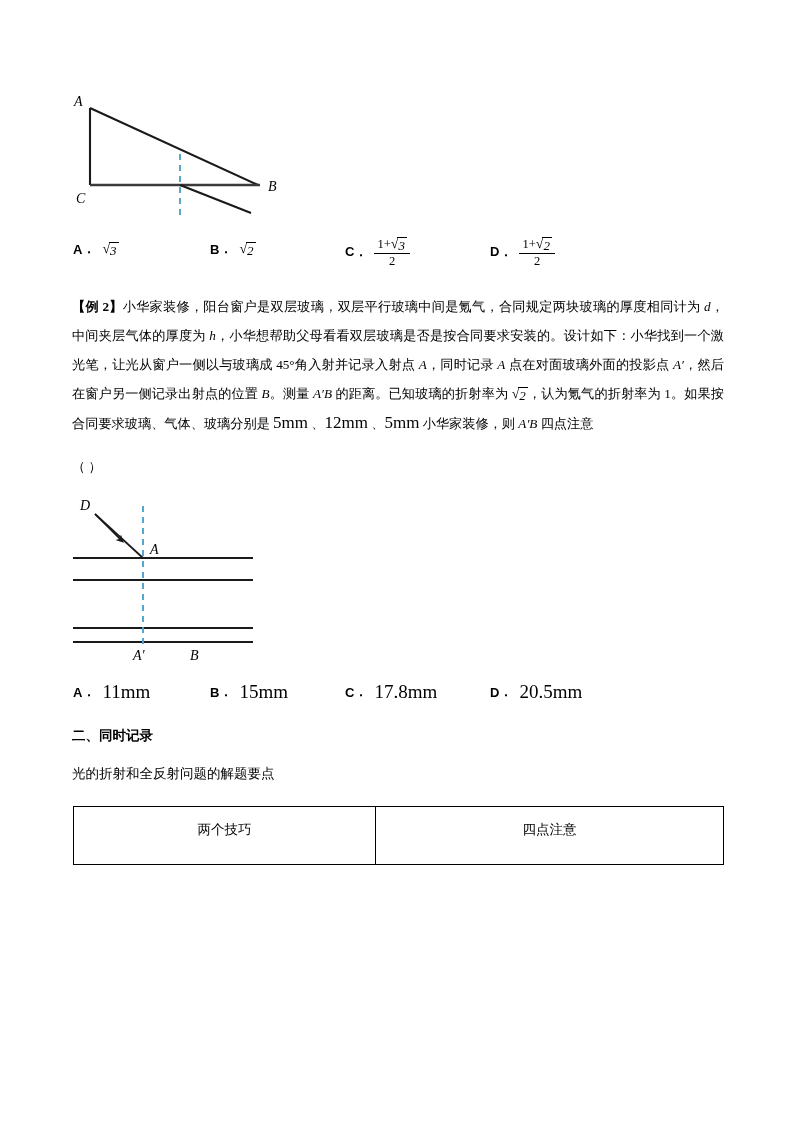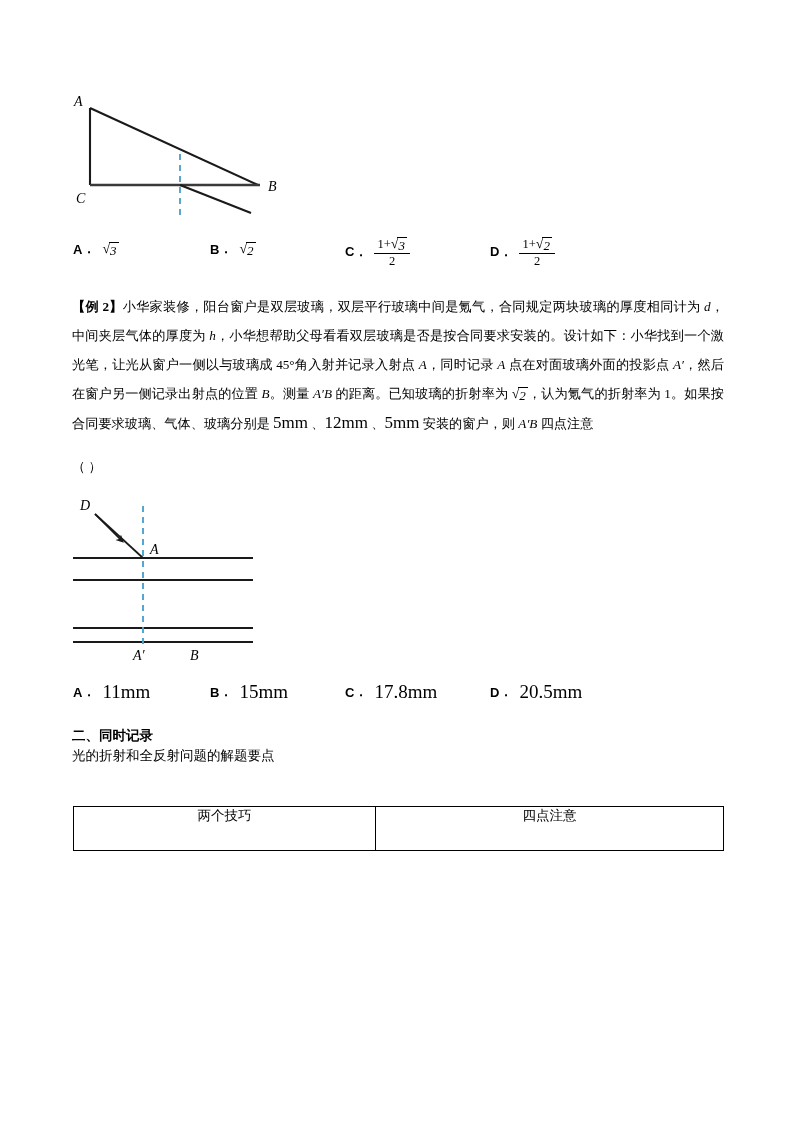--- a/index.html
+++ b/index.html
@@ -150,21 +150,21 @@
     left: 73px;
     top: 806px;
     width: 644px;
     border-collapse: collapse;
     table-layout: fixed;
   }
   .tbl td {
     border: 1px solid #000000;
     height: 42px;
     vertical-align: top;
-    padding-top: 0;
+    padding-top: 14px;
     text-align: center;
     font-size: 13.5px;
     font-family: "Liberation Serif", "DejaVu Serif", serif;
   }
   .tbl td.c1 { width: 299px; }
   .tbl td.c2 { width: 345px; }
 
   svg { display: block; overflow: visible; }
   .lbl {
     font-family: "Liberation Serif", "DejaVu Serif", serif;
@@ -247,21 +247,21 @@
           <span class="den">2</span>
         </span>
       </span>
     </div>
 
   </div>
 
   <div class="para" style="top:292px;"><span class="bold-cn">【例 2】</span><span>小华家装修，阳台窗户是双层玻璃，双层平行玻璃中间是氪气，合同规定两块玻璃的厚度相同计为 </span><span class="it">d</span><span>，中间夹层气体的厚度为 </span><span class="it">h</span><span>，小华想帮助父母看看双层玻璃是否是按合同要求安装的。设计如下：小华找到一个激光笔，让光从窗户一侧以与玻璃成 45°角入射并记录入射点 </span><span class="it">A</span><span>，同时记录 </span><span class="it">A</span><span> 点在对面玻璃外面的投影点 </span><span class="it">A′</span><span>，然后在窗户另一侧记录出射点的位置 </span><span class="it">B</span><span>。测量 </span><span class="it">A′B</span><span> 的距离。已知玻璃的折射率为 </span><span class="radical">
         <span class="sign">√</span>
         <span class="radicand">2</span>
-      </span><span>，认为氪气的折射率为 1。如果按合同要求玻璃、气体、玻璃分别是 </span><span class="sm">5mm</span><span> 、</span><span class="sm">12mm</span><span> 、</span><span class="sm">5mm</span><span> 安装的窗户，则 </span><span class="it">A′B</span><span> 四点注意</span></div>
+      </span><span>，认为氪气的折射率为 1。如果按合同要求玻璃、气体、玻璃分别是 </span><span class="sm">5mm</span><span> 、</span><span class="sm">12mm</span><span> 、</span><span class="sm">5mm</span><span> 小华家装修，则 </span><span class="it">A′B</span><span> 四点注意</span></div>
 
   <div class="para" style="top:452px; width:200px;">（      ）</div>
 
   <div class="fig2">
     <svg width="260" height="180" viewBox="0 0 260 180">
 
       <line x1="7" y1="66" x2="187" y2="66" stroke="#1a1a1a" stroke-width="2.1"></line>
 
       <line x1="7" y1="88" x2="187" y2="88" stroke="#1a1a1a" stroke-width="2.1"></line>
 
@@ -308,21 +308,21 @@
 
     <div class="mc-opt" style="left:417px;">
       <span class="mc-letter">D</span>
       <span class="mc-dot">．</span>
       <span class="mc-val plain">20.5mm</span>
     </div>
 
   </div>
 
   <div class="sec-head" style="top:727px;">二、同时记录</div>
-  <div class="sec-sub" style="top:747px;font-family:Liberation Serif, serif;">光的折射和全反射问题的解题要点</div>
+  <div class="sec-sub" style="top:765px;font-family:Liberation Serif, serif;">光的折射和全反射问题的解题要点</div>
 
   <table class="tbl">
     <tbody>
       <tr>
         <td class="c1">两个技巧</td>
         <td class="c2">四点注意</td>
       </tr>
     </tbody>
   </table>
 

